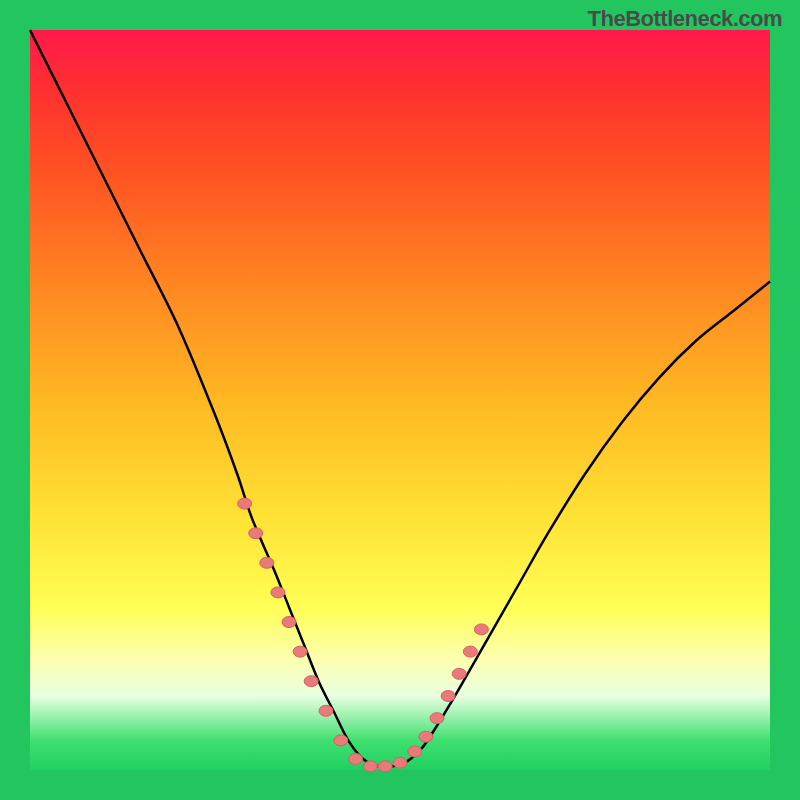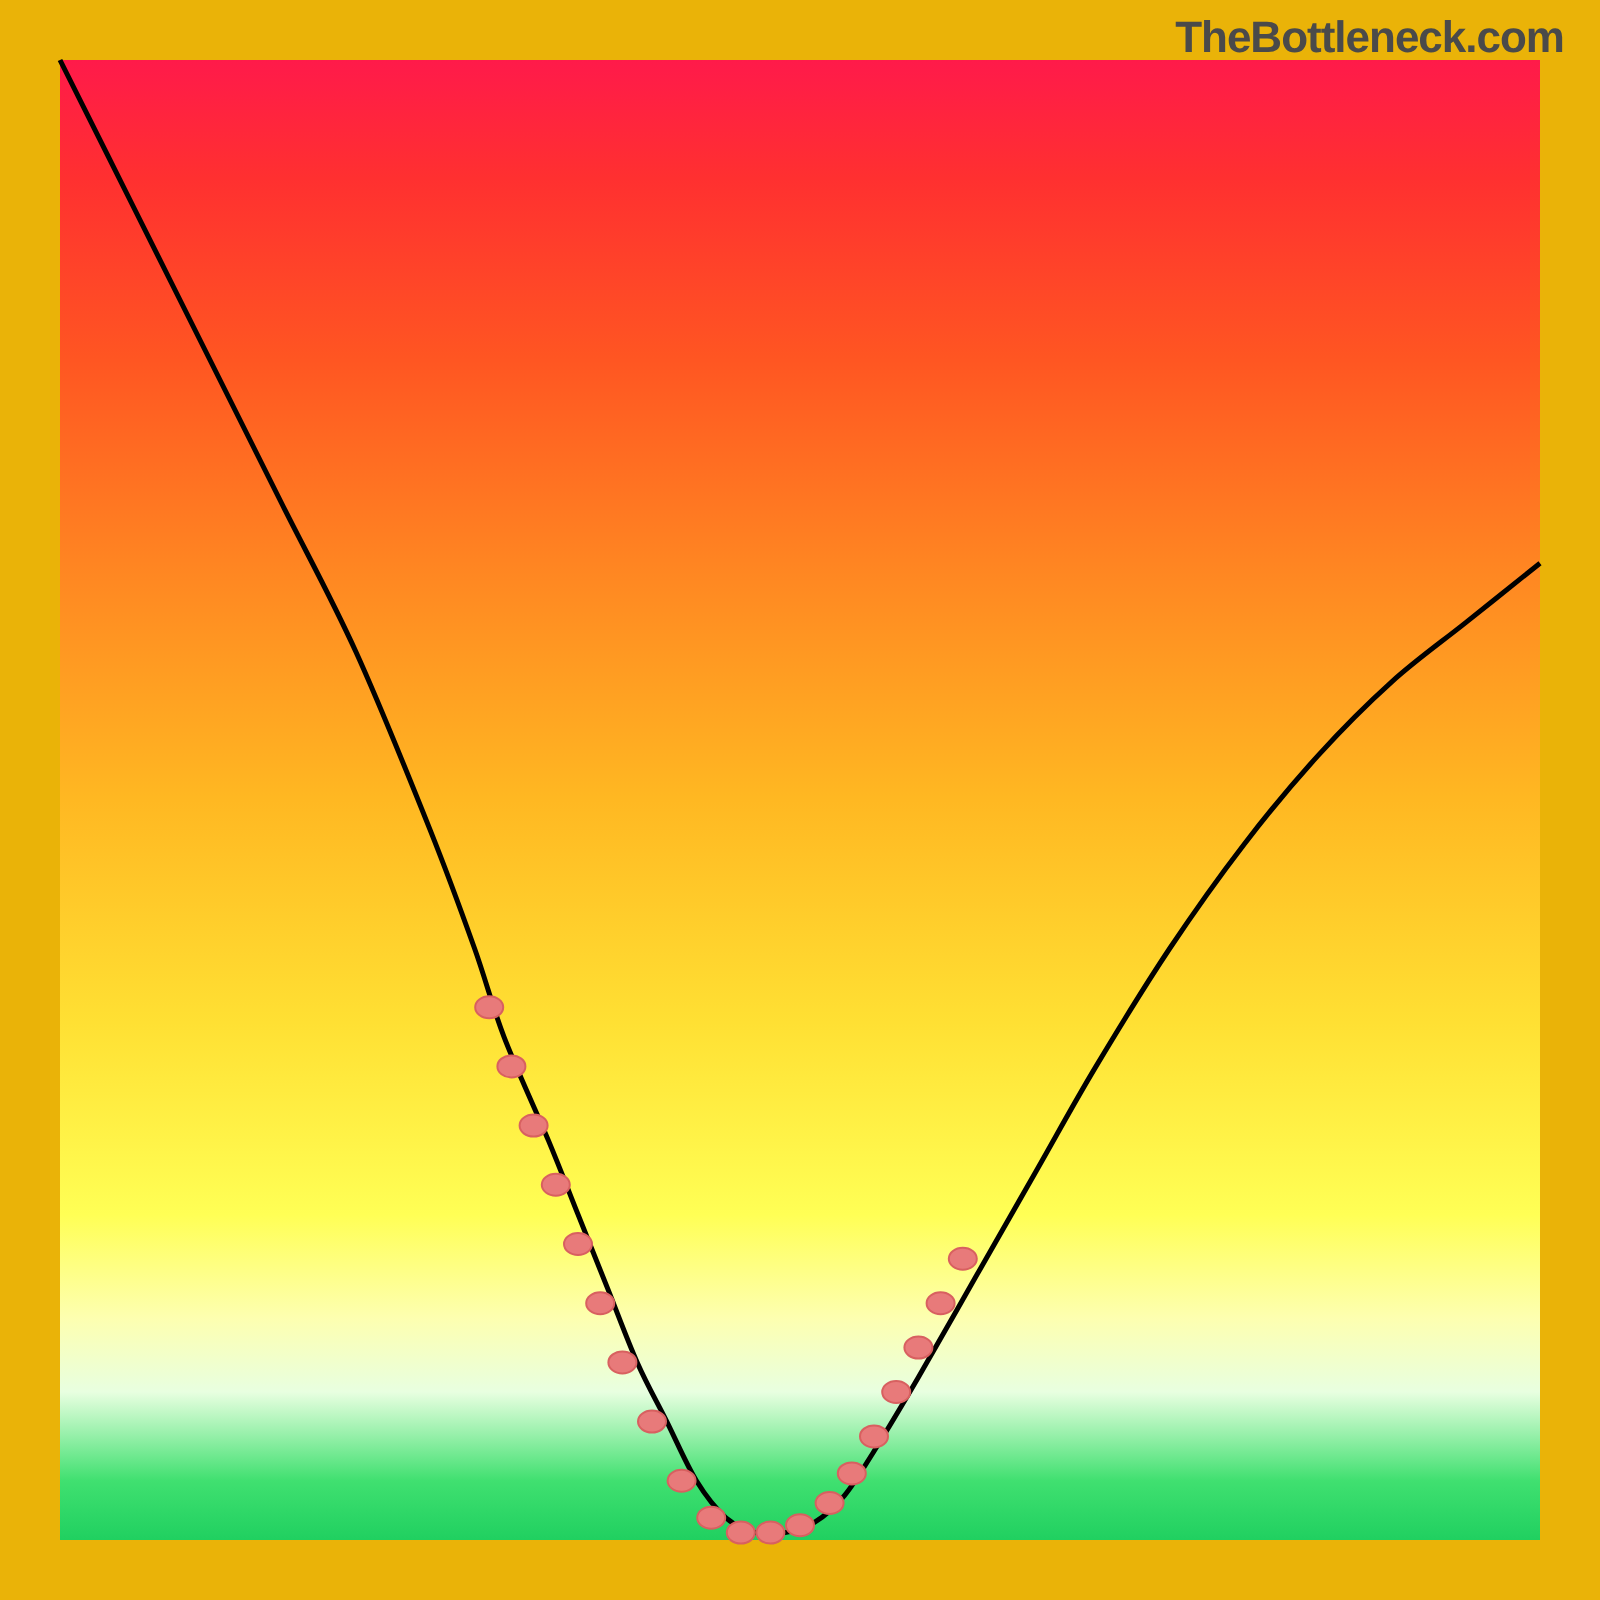--- a/index.html
+++ b/index.html
@@ -1,20 +1,20 @@
 <!DOCTYPE html>
 <html><head>
 <meta charset="utf-8">
 <style>
   * { margin: 0; padding: 0; box-sizing: border-box; }
   html, body { width: 800px; height: 800px; overflow: hidden; background: #000; }
   .frame {
     width: 800px;
     height: 800px;
-    background: #eab308;
+    background: #22c55e;
     position: relative;
   }
   .plot-area {
     position: absolute;
     left: 30px;
     top: 30px;
     width: 740px;
     height: 740px;
     background: linear-gradient(to bottom,
       #ff1a4a 0%,

